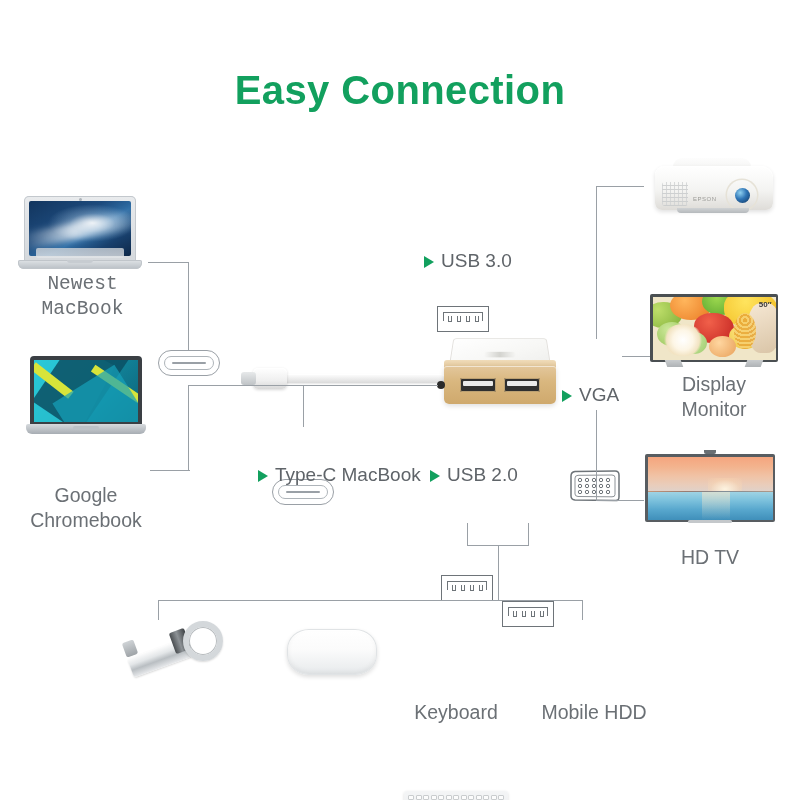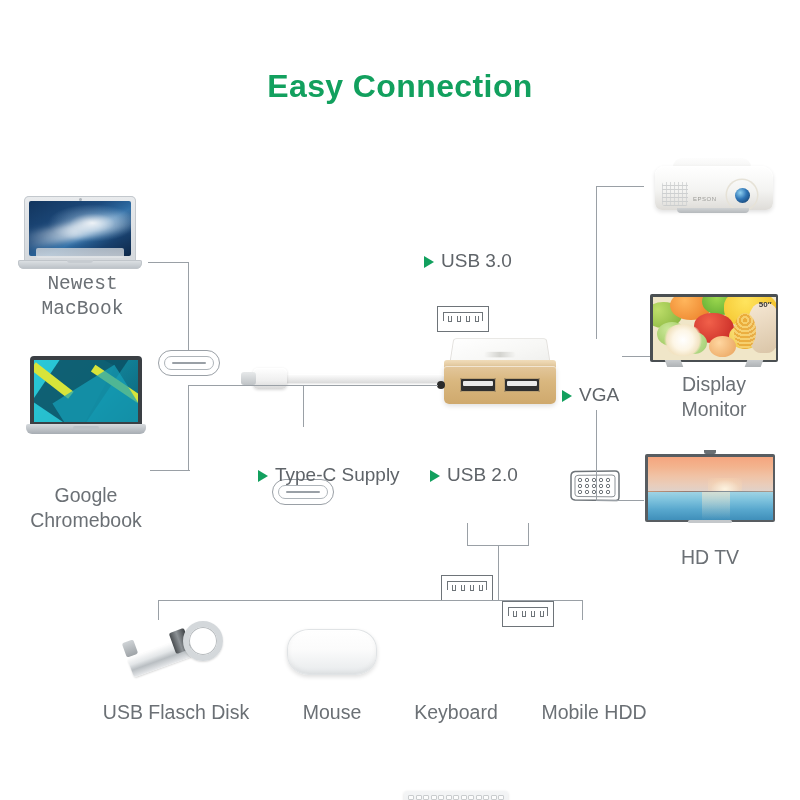--- a/index.html
+++ b/index.html
@@ -7,21 +7,21 @@
     width:800px;height:800px;background:#ffffff;
     font-family:"Liberation Sans","DejaVu Sans",sans-serif;
     color:#5a5f63;overflow:hidden;position:relative;
   }
   #stage{position:relative;width:800px;height:800px;}
   .abs{position:absolute;}
 
   
   .title{
     left:0;top:68px;width:800px;text-align:center;
-    font-size:32px;font-weight:bold;letter-spacing:.4px;
+    font-size:40px;font-weight:bold;letter-spacing:.4px;
     color:#12a05e;
   }
 
   
   .cap{
     text-align:center;font-size:19.5px;line-height:25px;color:#6b7075;
     white-space:pre-line;
   }
   .cap.small{font-size:17.5px;line-height:24px;color:#7d8287;}
 
@@ -387,21 +387,21 @@
         <i style="left:31px;"></i>
     </div>
   </div>
 
   <div class="abs ln lnh" style="left:188px;top:385px;width:250px;"></div>
   <div class="abs ln lnv" style="left:188px;top:385px;height:43px;"></div>
   <div class="abs tc" style="left:272px;top:427px;"></div>
   <div class="abs ln lnv" style="left:303px;top:385px;height:42px;"></div>
 
   <div class="abs" style="left:258px;top:464px;">
-    <span class="tri"></span><span class="lbl">Type-C Supply</span>
+    <span class="tri"></span><span class="lbl">Type-C MacBook</span>
   </div>
 
   <div class="abs" style="left:430px;top:464px;">
     <span class="tri"></span><span class="lbl">USB 2.0</span>
   </div>
   <div class="abs usb" style="left:441px;top:497px;">
     <div class="usb-in">
       <i style="left:4px;"></i>
         <i style="left:13px;"></i>
         <i style="left:22px;"></i>
@@ -513,24 +513,22 @@
       </div>
   </div>
   <div class="abs cap" style="left:645px;top:545px;width:130px;">HD TV</div>
 
   <div class="abs fd">
     <div class="fd-stick"></div>
     <div class="fd-tip"></div>
     <div class="fd-clip"></div>
     <div class="fd-ring"></div>
   </div>
-  <div class="abs cap" style="left:90px;top:700px;width:172px;">USB Flasch Disk</div>
 
   <div class="abs mouse"></div>
-  <div class="abs cap" style="left:272px;top:700px;width:120px;">Mouse</div>
 
   <div class="abs kbd" style="left:404px;top:627px;">
     <div class="kbd-b">
       <div class="kbd-row">
           <span class="kbd-key"></span>
           <span class="kbd-key"></span>
           <span class="kbd-key"></span>
           <span class="kbd-key"></span>
           <span class="kbd-key"></span>
           <span class="kbd-key"></span>

